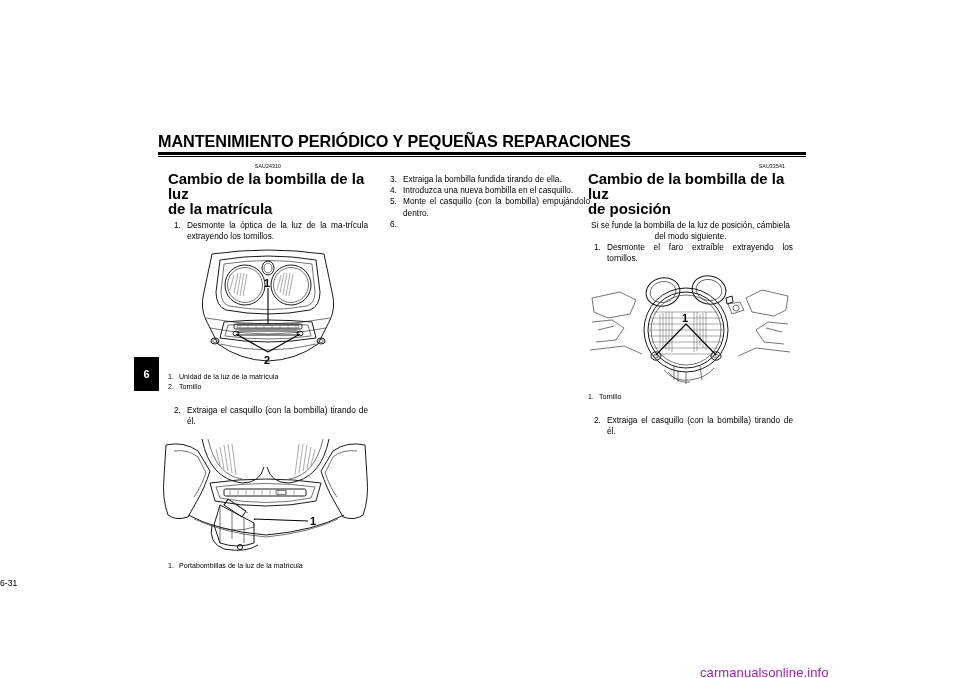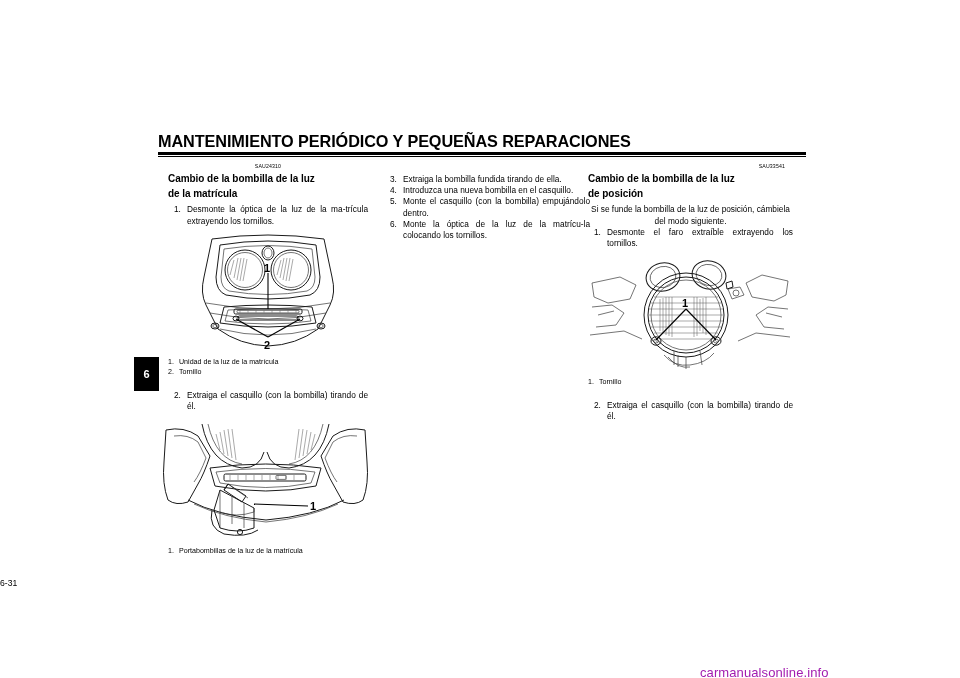--- a/index.html
+++ b/index.html
@@ -81,21 +81,21 @@
     font-size: 5.2px;
     letter-spacing: 0.15px;
     text-align: center;
     line-height: 6px;
     height: 8px;
     color: #000;
   }
   .ref-code.right-align { text-align: center; }
 
   h2.sec-title {
-    font-size: 10px;
+    font-size: 15px;
     font-weight: bold;
     line-height: 15.2px;
     margin: 0 0 3px 0;
     letter-spacing: -0.05px;
   }
 
   p.body-text {
     font-size: 8.3px;
     line-height: 11.2px;
     margin: 0;
@@ -394,21 +394,20 @@
       <li>
         <span class="num">4.</span>
         <span>Introduzca una nueva bombilla en el casquillo.</span>
       </li>
       <li>
         <span class="num">5.</span>
         <span>Monte el casquillo (con la bombilla) empujándolo dentro.</span>
       </li>
       <li>
         <span class="num">6.</span>
-        <span>Monte la óptica de la luz de la matrícu-la colocando los tornillos.</span>
       </li>
     </ol>
   </div>
 
   <div class="column" id="col-right" style="width:205px;">
 
     <div class="ref-code right-align" style="text-align:right; padding-right:8px;">SAU33541</div>
 
     <h2 class="sec-title">
       <span>Cambio de la bombilla de la luz</span><br>

